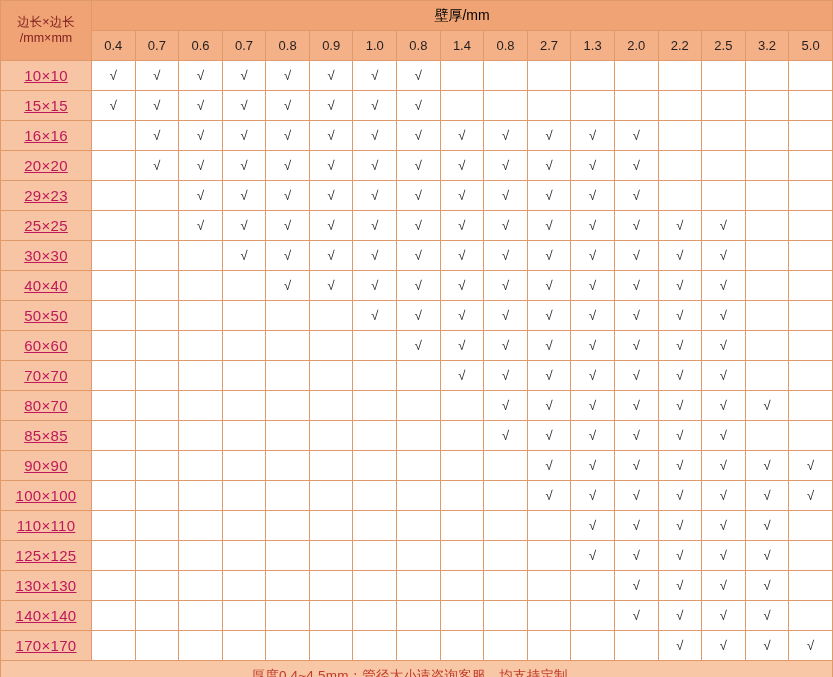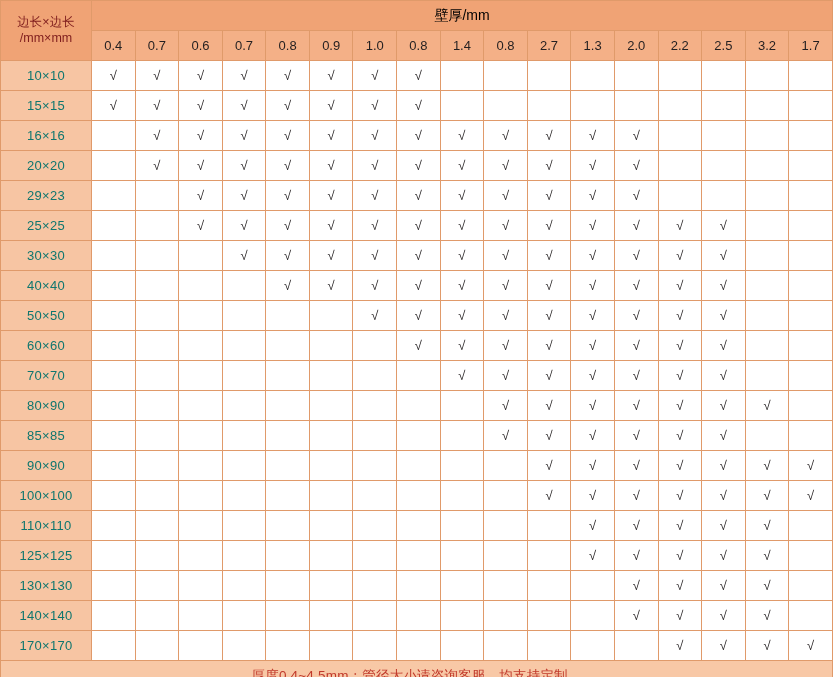--- a/index.html
+++ b/index.html
@@ -57,24 +57,25 @@
   .hdr-sub {
     background: #f4b087;
     color: #231f20;
     font-weight: bold;
     font-size: 13px;
     height: 26px;
   }
   
   td.rowlabel {
     background: #f7c5a3;
-    color: #0f766e;
+    color: #be185d;
     font-weight: bold;
-    font-size: 13px;
+    font-size: 15px;
     letter-spacing: 0.3px;
+    text-decoration: underline;
   }
   td.cell {
     background: #ffffff;
   }
   td.cell .tick {
     font-size: 13px;
     color: #231f20;
     line-height: 1;
   }
   
@@ -111,21 +112,21 @@
           <th class="hdr-sub">1.0</th>
           <th class="hdr-sub">0.8</th>
           <th class="hdr-sub">1.4</th>
           <th class="hdr-sub">0.8</th>
           <th class="hdr-sub">2.7</th>
           <th class="hdr-sub">1.3</th>
           <th class="hdr-sub">2.0</th>
           <th class="hdr-sub">2.2</th>
           <th class="hdr-sub">2.5</th>
           <th class="hdr-sub">3.2</th>
-          <th class="hdr-sub">1.7</th>
+          <th class="hdr-sub">5.0</th>
         </tr>
     </thead>
     <tbody id="table-body">
         <tr>
           <td class="rowlabel">10×10</td>
           <td class="cell"><span class="tick">√</span></td>
           <td class="cell"><span class="tick">√</span></td>
           <td class="cell"><span class="tick">√</span></td>
           <td class="cell"><span class="tick">√</span></td>
           <td class="cell"><span class="tick">√</span></td>
@@ -336,21 +337,21 @@
           <td class="cell"><span class="tick">√</span></td>
           <td class="cell"><span class="tick">√</span></td>
           <td class="cell"><span class="tick">√</span></td>
           <td class="cell"><span class="tick">√</span></td>
           <td class="cell"><span class="tick">√</span></td>
           <td class="cell"><span class="tick">√</span></td>
           <td class="cell"></td>
           <td class="cell"></td>
         </tr>
         <tr>
-          <td class="rowlabel">80×90</td>
+          <td class="rowlabel">80×70</td>
           <td class="cell"></td>
           <td class="cell"></td>
           <td class="cell"></td>
           <td class="cell"></td>
           <td class="cell"></td>
           <td class="cell"></td>
           <td class="cell"></td>
           <td class="cell"></td>
           <td class="cell"></td>
           <td class="cell"><span class="tick">√</span></td>

